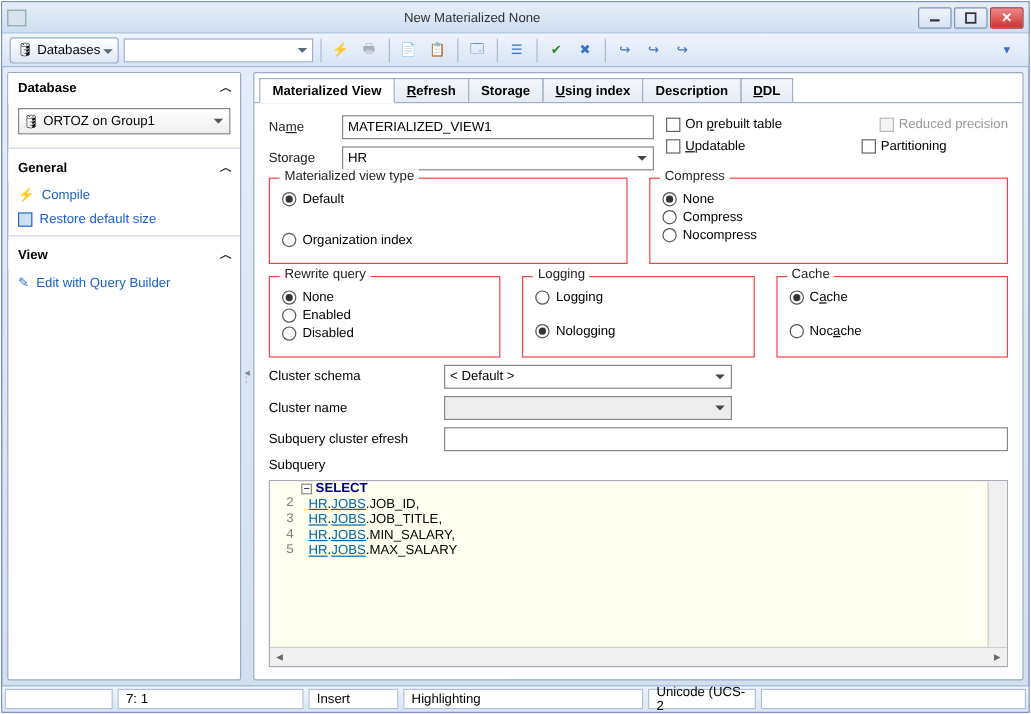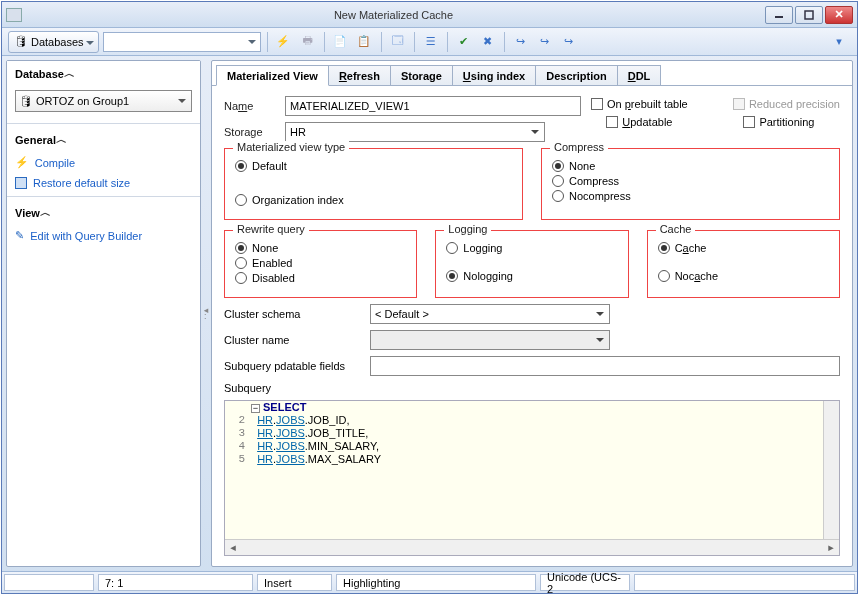--- a/index.html
+++ b/index.html
@@ -12,40 +12,40 @@
 .winbtn.close { background: linear-gradient(#e88,#c33); color: #fff; font-weight: bold; border-color: #a33; }
 .toolbar { height: 28px; background: linear-gradient(#f0f4fb,#d8e4f4); display: flex; align-items: center; padding: 0 6px; gap: 4px; border-bottom: 1px solid #a0b8d8; }
 .db-drop { height: 22px; background: linear-gradient(#fff,#e0e8f4); border: 1px solid #9ab0d0; border-radius: 3px; padding: 0 14px 0 6px; display: flex; align-items: center; gap: 4px; position: relative; cursor: pointer; }
 .db-drop::after { content:""; position:absolute; right:4px; top:9px; border:4px solid transparent; border-top-color:#567; }
 .tbicon { width: 20px; height: 20px; display:flex; align-items:center; justify-content:center; color:#3a72c8; cursor:pointer; }
 .blank-drop { width: 158px; height: 20px; background:#fff; border:1px solid #9ab0d0; position:relative;}
 .blank-drop::after { content:""; position:absolute; right:4px; top:7px; border:4px solid transparent; border-top-color:#567;}
 .sep { width:1px; height:20px; background:#a8bcd8; margin:0 2px; }
 .content { flex:1; display:flex; min-height:0; }
 .sidebar { width: 195px; background:#fff; border:1px solid #99aac4; margin:4px 2px 4px 4px; display:flex; flex-direction:column; border-radius:2px; }
-.side-head { font-weight:bold; padding:5px 8px; display:flex; align-items:center; justify-content:flex-start; background:#fff; }
+.side-head { font-weight:bold; padding:5px 8px; display:flex; align-items:center; justify-content:space-between; background:#fff; }
 .chev { color:#333; cursor:pointer; letter-spacing:-2px; }
 .side-item { display:flex; align-items:center; gap:6px; padding:4px 8px; color:#1a5fc8; cursor:pointer; }
 .side-select { margin:4px 8px 8px; height:22px; border:1px solid #888; background:linear-gradient(#fff,#eee); padding:0 4px; display:flex; align-items:center; position:relative; cursor:pointer; }
 .side-select::after { content:""; position:absolute; right:5px; top:8px; border:4px solid transparent; border-top-color:#555;}
 .side-hr { border:none; border-top:1px solid #d0d8e4; margin:3px 0; }
 .splitter { width:6px; display:flex; align-items:center; justify-content:center; cursor:col-resize; }
 .splitter span { color:#888; font-size:9px; line-height:4px; }
 .main { flex:1; background:#fff; border:1px solid #99aac4; margin:4px 4px 4px 2px; display:flex; flex-direction:column; border-radius:2px; min-width:0;}
 .tabs { display:flex; border-bottom:1px solid #a0b0c8; padding:4px 4px 0; gap:0;font-weight:bold; }
 .tab { padding:4px 10px 3px; border:1px solid #a0b0c8; border-bottom:none; background:linear-gradient(#f4f6fa,#e6ecf4); cursor:pointer; position:relative; margin-right:-1px; }
 .tab.active { background:#fff; z-index:2; border-bottom:1px solid #fff; margin-bottom:-1px;}
 .u { text-decoration:underline; }
 .form-area { flex:1; padding:10px 12px; display:flex; flex-direction:column; gap:6px; min-height:0; overflow:hidden; }
 .row { display:flex; align-items:center; gap:6px; }
 .lbl { width: 55px; color:#222; }
 .textfield { height:20px; border:1px solid #888; background:#fff; padding:0 4px; }
 .dropdown { height:20px; border:1px solid #888; background:#fff; padding:0 4px; position:relative; display:flex; align-items:center; cursor:pointer;}
 .dropdown::after { content:""; position:absolute; right:5px; top:7px; border:4px solid transparent; border-top-color:#444;}
-.chk { display:flex; align-items:center; gap:4px; cursor:pointer;justify-content:center; }
+.chk { display:flex; align-items:center; gap:4px; cursor:pointer; }
 .chkbox { width:12px; height:12px; border:1px solid #666; background:#fff; }
 .disabled { color:#999;margin-left:15px; }
 .disabled .chkbox { border-color:#bbb; background:#f4f4f4;}
 .fieldset { border:1px solid #ef4444; padding:8px 10px 10px; position:relative; }
 .legend { position:absolute; top:-8px; left:8px; background:#fff; padding:0 4px; color:#222; }
 .radio-row { display:flex; align-items:center; gap:5px; margin:3px 0; cursor:pointer;}
 .rdot { width:12px; height:12px; border:1px solid #555; border-radius:50%; background:#fff; display:flex; align-items:center; justify-content:center;}
 .rdot.sel::after { content:""; width:6px; height:6px; background:#333; border-radius:50%;}
 .groups-top { display:flex; gap:18px; }
 .groups-mid { display:flex; gap:18px; margin-top:4px;}
@@ -73,21 +73,21 @@
 .name-schema { display:flex; flex-direction:column; gap:6px; }
 .opts-col { display:flex; flex-direction:column; gap:6px; padding-top:2px; }
 </style>
 </head>
 <body>
 
 <div class="window">
 
   <div class="titlebar">
     <span class="app-ico"></span>
-    <span class="titlebar-title">New Materialized Cache</span>
+    <span class="titlebar-title">New Materialized None</span>
     <div class="winbtns">
       <div class="winbtn">
           <svg width="10" height="10">
             <line x1="1" y1="7" x2="9" y2="7" stroke="#334" stroke-width="2"></line>
           </svg>
         </div>
       <div class="winbtn">
           <svg width="10" height="10">
             <rect x="1" y="1" width="8" height="8" fill="none" stroke="#334" stroke-width="1.5"></rect>
           </svg>
@@ -171,21 +171,21 @@
         <div class="tab"><span>Description</span></div>
         <div class="tab"><span class="u">D</span><span>DL</span></div>
       </div>
 
       <div class="form-area">
 
         <div class="top-row">
           <div class="name-schema">
             <div class="row">
               <span class="lbl"><span>Na</span><span class="u">m</span><span>e</span></span>
-              <input class="textfield" style="width: 296px;" value="MATERIALIZED_VIEW1">
+              <input class="textfield" style="width: 260px;" value="MATERIALIZED_VIEW1">
             </div>
             <div class="row">
               <span class="lbl">Storage</span>
               <div class="dropdown" style="width:260px">
                   <span>HR</span>
                 </div>
             </div>
           </div>
           <div class="opts-col">
             <label class="chk">
@@ -285,21 +285,21 @@
             <span class="lbl2">Cluster schema</span>
           <div class="dropdown" style="width:240px">
               <span>&lt; Default &gt;</span>
             </div>
           </div>
         <div class="row">
             <span class="lbl2">Cluster name</span>
           <div class="dropdown" style="width:240px;background:#eee"></div>
           </div>
         <div class="row">
-            <span class="lbl2">Subquery pdatable fields</span>
+            <span class="lbl2">Subquery cluster efresh</span>
           <input class="textfield" style="flex: 1 1 0%;">
           </div>
         <div class="row">
             <span class="lbl2">Subquery</span>
           </div>
 
         <div class="code-area">
           <div class="code-body">
             <div class="code-line">
                 <span class="gutter"></span>

